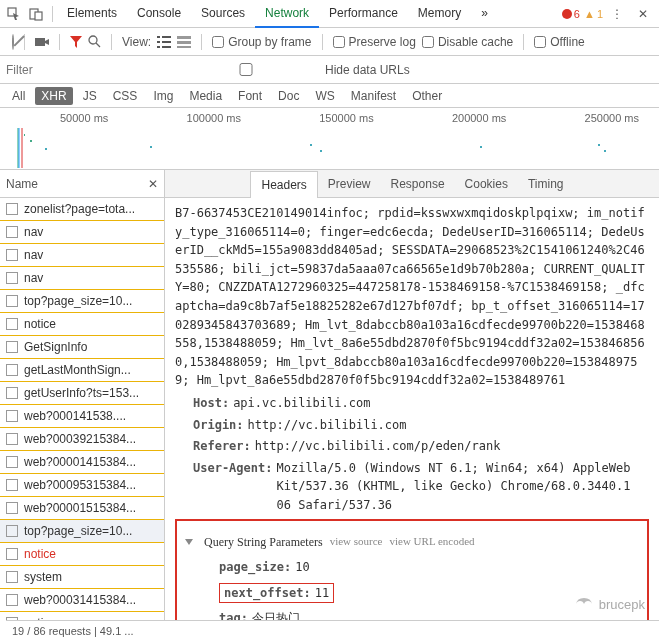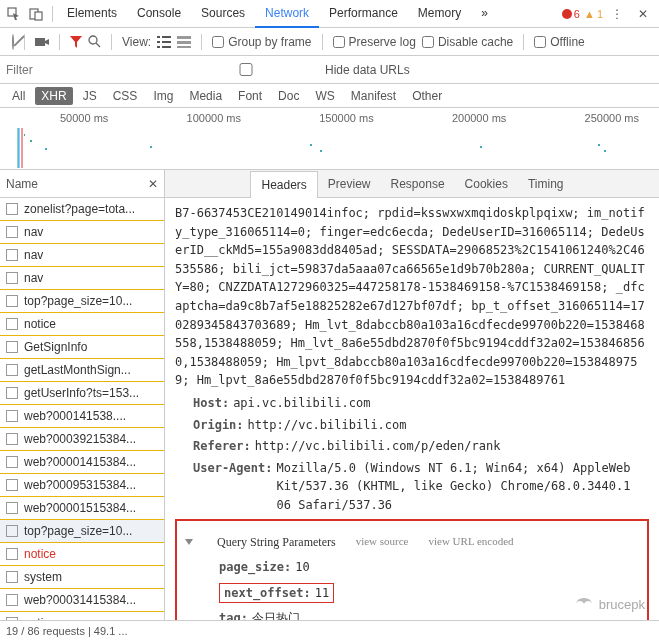--- a/index.html
+++ b/index.html
@@ -1,21 +1,21 @@
 <!DOCTYPE html>
 <html><head>
 <meta charset="utf-8">
 <style>
   * { box-sizing: border-box; margin: 0; padding: 0; }
   body { font-family: "Segoe UI", Arial, sans-serif; font-size: 12px; color: #333; background: #fff; width: 659px; height: 640px; overflow: hidden; position: relative; }
   .topbar { display: flex; align-items: center; height: 28px; border-bottom: 1px solid #ccc; padding: 0 4px; }
   .topbar .icon { width: 20px; height: 20px; display: flex; align-items: center; justify-content: center; margin-right: 2px; color: #555; }
   .tabs { display: flex; flex: 1; text-align: right; }
   .tab { padding: 6px 10px; cursor: pointer; font-size: 12px; border-bottom: 2px solid transparent; }
-  .tab.active { border-bottom: 2px solid #1a73e8; color: #3b82f6; }
+  .tab.active { border-bottom: 2px solid #1a73e8; color: #15803d; }
   .right-status { display: flex; align-items: center; gap: 4px; margin-left: auto; }
   .err { color: #d93025; font-size: 11px; display: flex; align-items: center; }
   .warn { color: #e8a33d; font-size: 11px; display: flex; align-items: center; }
   .circle-icon { display:inline-block; width:10px; height:10px; border-radius:50%; margin-right:2px;}
   .toolbar2 { display: flex; align-items: center; height: 28px; border-bottom: 1px solid #ccc; padding: 0 6px; gap: 6px; }
   .rec { width: 12px; height: 12px; border-radius: 50%; background: #d93025; }
   .toolbar2 .sep { width: 1px; height: 16px; background: #ccc; margin: 0 4px; }
   .toolbar2 .view-label { color: #555; }
   .toolbar2 .chk { display: flex; align-items: center; gap: 4px; font-size: 12px; color: #555; }
   .toolbar2 input[type="checkbox"] { width: 12px; height: 12px; }
@@ -37,26 +37,26 @@
   .reqitem.sel { background: #eef1f6; }
   .reqitem.red { color: #d93025; }
   .rightpanel { flex: 1; display: flex; flex-direction: column; overflow: hidden; }
   .detailtabs { display: flex; height: 28px; border-bottom: 1px solid #ccc; align-items: center; padding: 0 4px; background:#f3f3f3;justify-content:center; }
   .detailtabs .dtab { padding: 6px 10px; cursor: pointer; color: #555; font-size: 12px; }
   .detailtabs .dtab.active { background:#fff; color: #333; border-top:1px solid #ccc; border-left:1px solid #ccc; border-right:1px solid #ccc; position:relative; top:1px; }
   .detailbody { flex: 1; overflow-y: auto; padding: 6px 10px; font-family: Consolas, Menlo, monospace; font-size: 12px; color: #303030; line-height: 1.55; }
   .detailbody .kv { display: flex; gap: 4px; margin: 3px 18px; }
   .detailbody .kv .k { color: #545454; flex-shrink:0; }
   .detailbody .kv .v { word-break: break-all; }
-  .detailbody .section { margin-top: 4px; display: flex; align-items: center; gap: 20px; padding: 4px 0; }
+  .detailbody .section { margin-top: 4px; display: flex; align-items: center; gap: 7px; padding: 4px 0; }
   .detailbody .section .title { color: #333; font-family: "Segoe UI"; font-weight: normal; }
   .detailbody .section .link { color: #888; font-family: "Segoe UI"; font-size: 11px; }
   .detailbody .tri { display:inline-block; width:0; height:0; border-left:4px solid transparent; border-right:4px solid transparent; border-top:6px solid #888; margin-right:4px; vertical-align:middle; }
   .qsp-box { border: 2px solid #d93025; padding: 4px 8px 6px 8px; margin-top: 4px; }
-  .statusbar { position: absolute; bottom: 0; left: 0; right: 0; height: 20px; border-top: 1px solid #ccc; font-size: 11px; color: #555; display: flex; align-items: center; padding: 0 6px; background:#fff; }
+  .statusbar { position: absolute; bottom: 0; left: 6px; right: 0; height: 20px; border-top: 1px solid #ccc; font-size: 11px; color: #555; display: flex; align-items: center; padding: 0 6px; background:#fff; }
   .watermark { position: absolute; right: 14px; bottom: 28px; color: #aaa; font-size: 13px; display: flex; align-items: center; gap: 6px; pointer-events:none; }
   .no-ic { width:14px; height:14px; border:1.5px solid #888; border-radius:50%; position:relative; }
   .no-ic::after { content:""; position:absolute; left:-1px; top:5px; width:14px; height:1.5px; background:#888; transform:rotate(-45deg); }
   .funnel { color:#d93025; }
   svg { display:block; }
   .cookie-block { word-break: break-all; white-space: normal; margin-bottom:4px; }
 </style>
 </head>
 <body>
 

